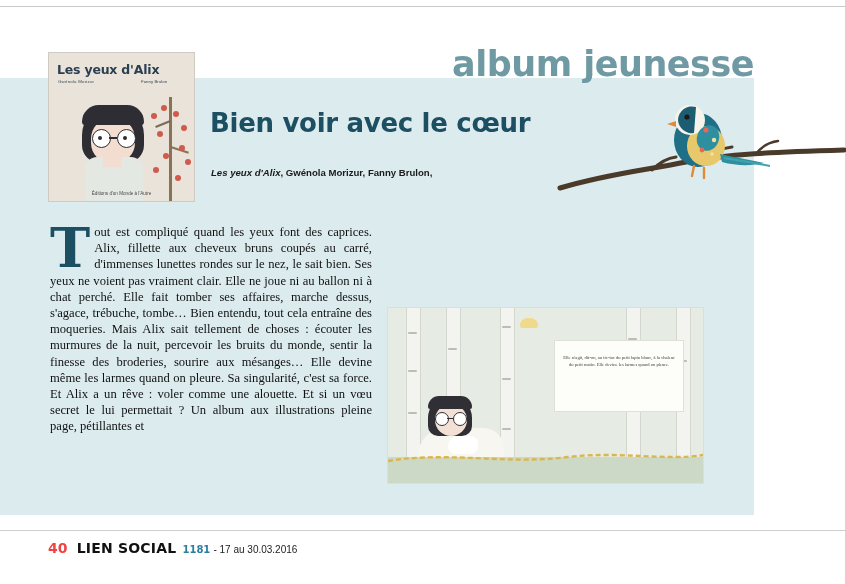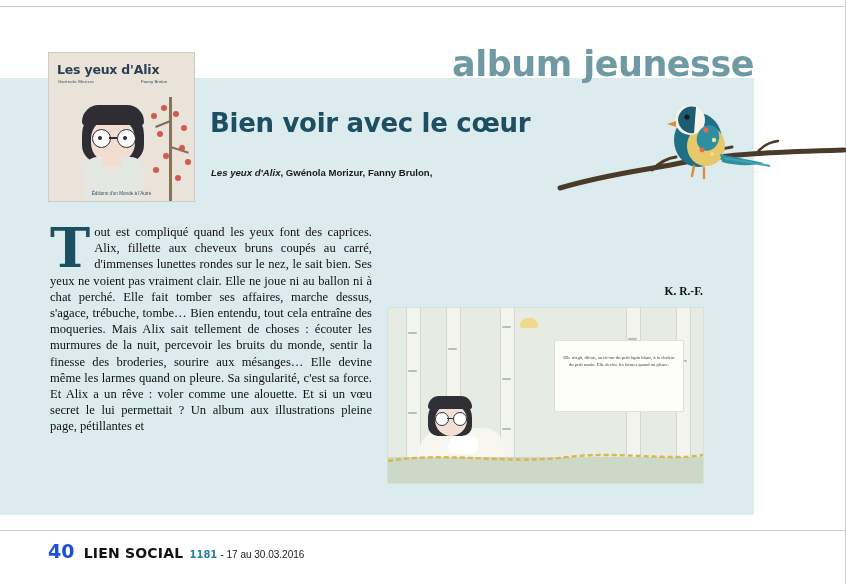--- a/index.html
+++ b/index.html
@@ -262,21 +262,21 @@
 
   
   .footer {
     position: absolute;
     left: 48px;
     top: 540px;
     font-size: 11px;
     color: #111;
     white-space: nowrap;
   }
-  .footer .pg { font-family:"DejaVu Sans", sans-serif; font-weight:bold; font-size:19px; color:#1d4ed8; }
+  .footer .pg { font-family:"DejaVu Sans", sans-serif; font-weight:bold; font-size:14px; color:#ef4444; }
   .footer .mag { font-family:"DejaVu Sans", sans-serif; font-weight:bold; font-size:14px; letter-spacing:0.2px; }
   .footer .num { font-family:"DejaVu Sans", sans-serif; font-weight:bold; font-size:10px; color:#2b7f9e;margin-top:32px; }
   .footer .date { font-family:"Liberation Sans", sans-serif; font-size:10px; color:#222; }
   .footer-rule {
     position:absolute; left:0; top:530px; width:846px; height:1px; background:#cfcfcf;
   }
 </style>
 </head>
 <body>
 
@@ -352,21 +352,20 @@
       <path d="M168,58 C186,61 200,63 214,66" stroke="#3fa3b2" stroke-width="2" fill="none"></path>
       <path d="M138,66 l-2,10 M148,68 l0,10" stroke="#e08a3c" stroke-width="2.4" stroke-linecap="round"></path>
     </svg>
   </div>
 
   <div class="col col-left">
     <span class="dropcap">T</span><span>out est compliqué quand les yeux font des caprices. Alix, fillette aux cheveux bruns coupés au carré, d'immenses lunettes rondes sur le nez, le sait bien. Ses yeux ne voient pas vraiment clair. Elle ne joue ni au ballon ni à chat perché. Elle fait tomber ses affaires, marche dessus, s'agace, trébuche, tombe… Bien entendu, tout cela entraîne des moqueries. Mais Alix sait tellement de choses : écouter les murmures de la nuit, percevoir les bruits du monde, sentir la finesse des broderies, sourire aux mésanges… Elle devine même les larmes quand on pleure. Sa singularité, c'est sa force. Et Alix a un rêve : voler comme une alouette. Et si un vœu secret le lui permettait ? Un album aux illustrations pleine page, pétillantes et</span>
   </div>
 
 
-  <div class="signature">K. R.-F.</div>
 
   <div class="illus">
     <div class="il-sky"></div>
     <div class="il-trunk" style="left:18px;">
       <div class="mark" style="top:24px;"></div>
         <div class="mark" style="top:62px;"></div>
         <div class="mark" style="top:104px;"></div>
     </div>
     <div class="il-trunk" style="left:58px;">
       <div class="mark" style="top:40px;"></div>

